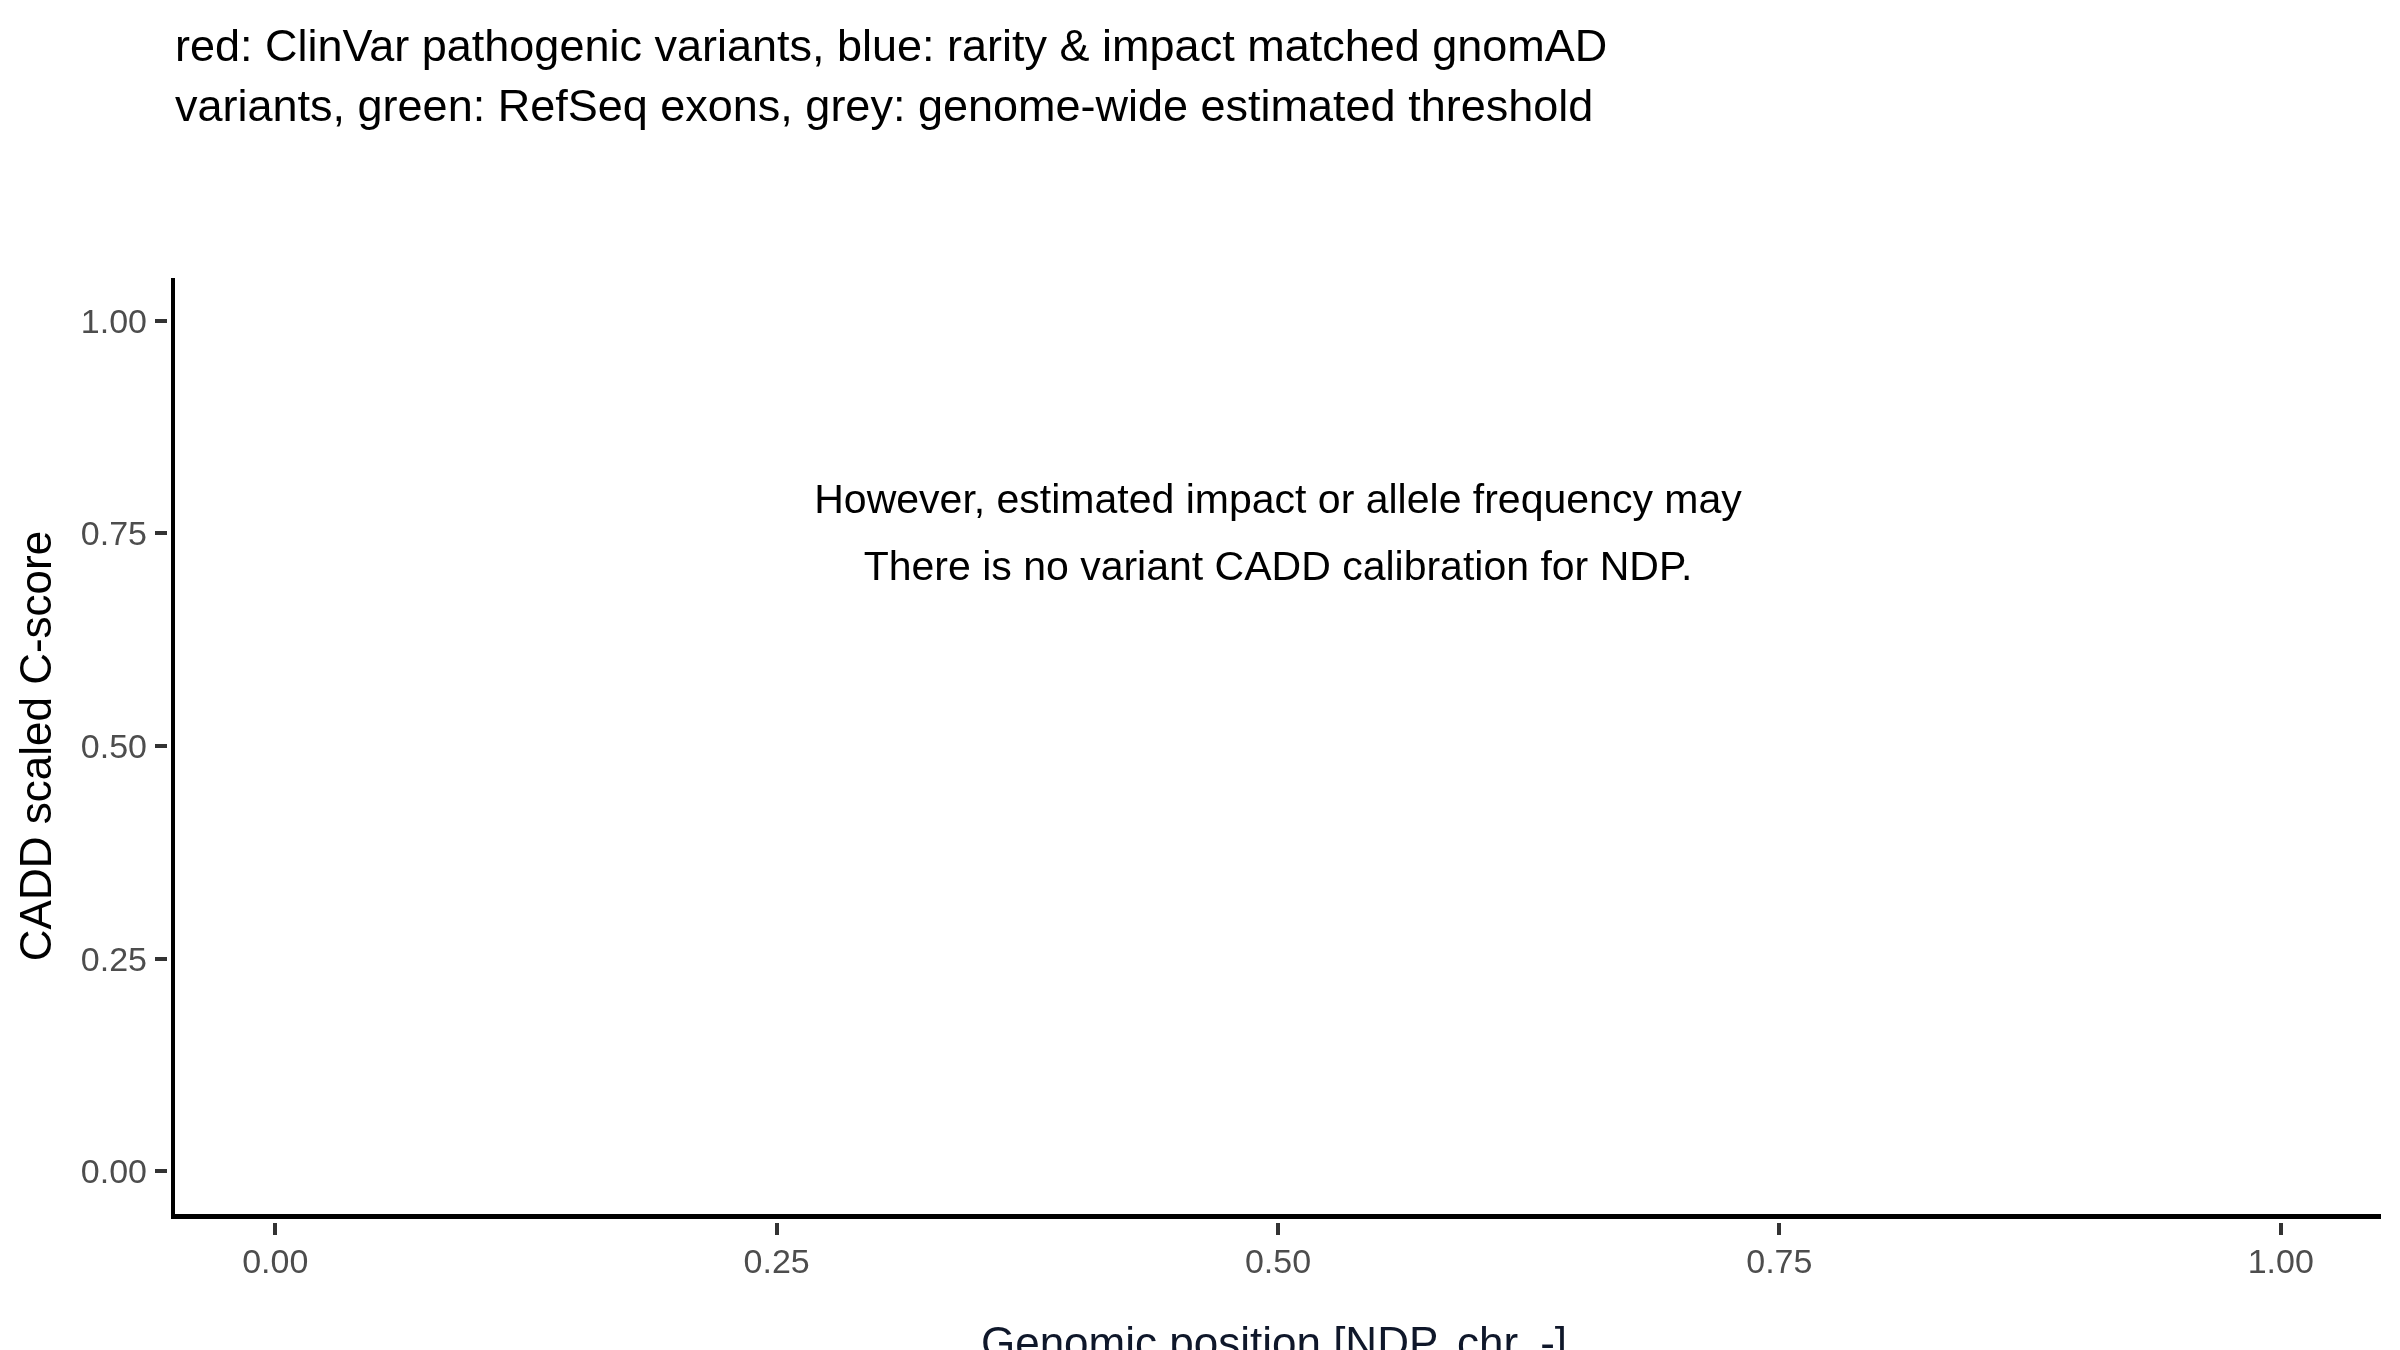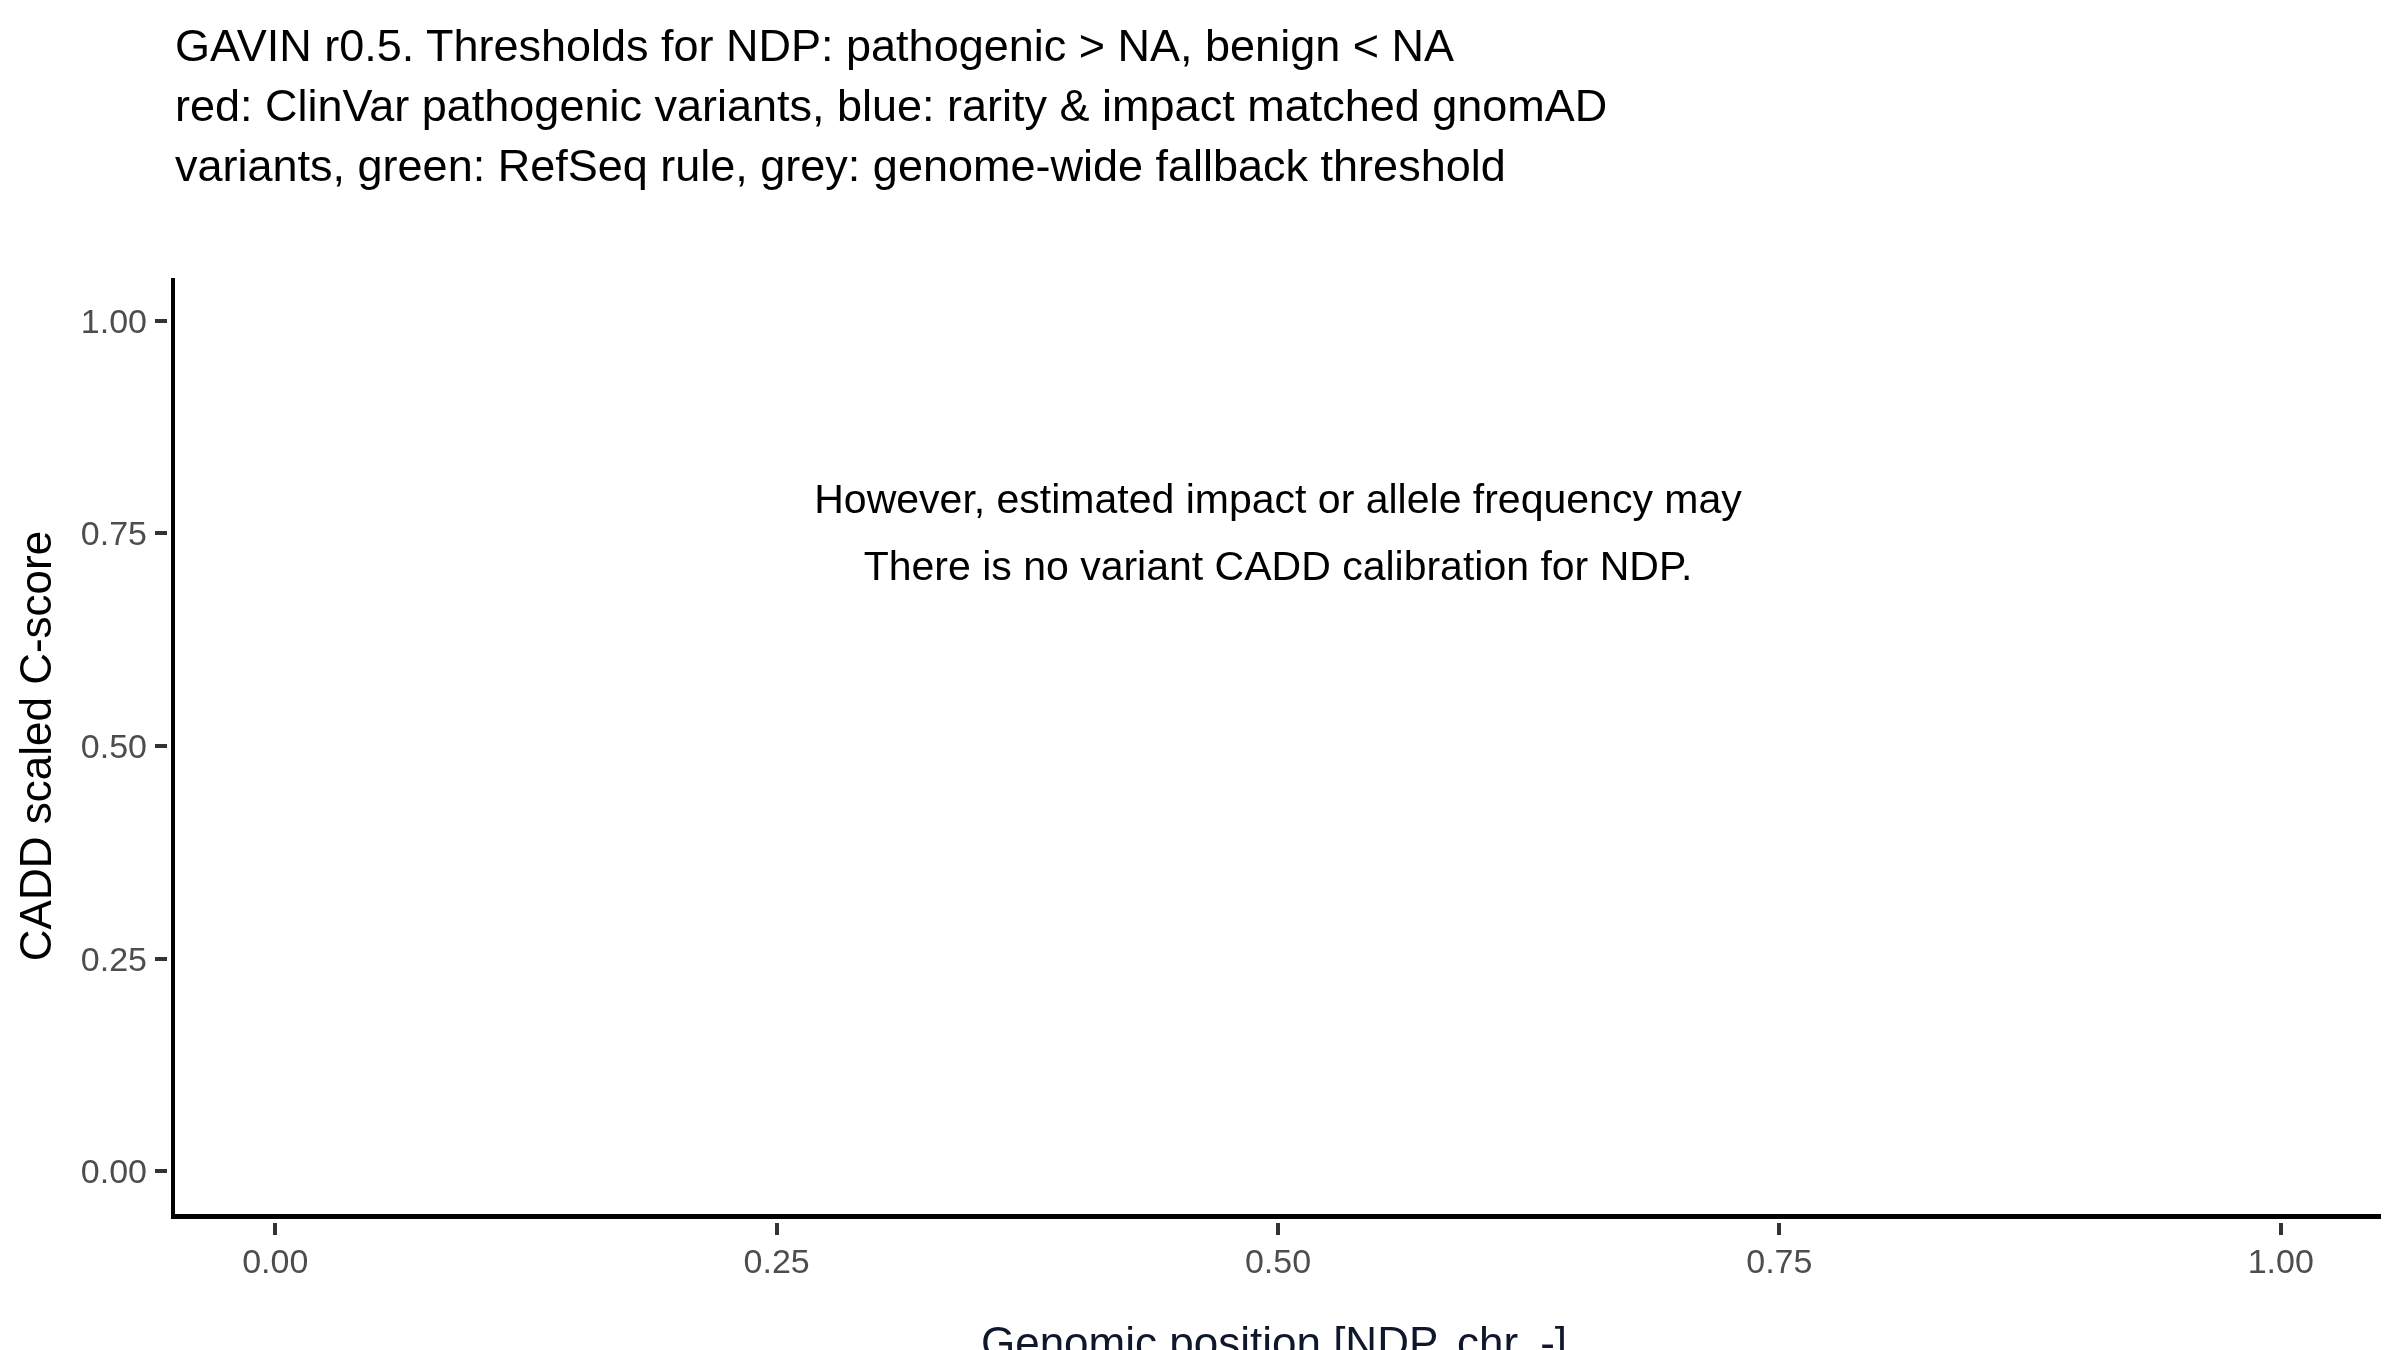--- a/index.html
+++ b/index.html
@@ -94,23 +94,22 @@
     color: #000000;
     white-space: nowrap;
   }
 </style>
 </head>
 <body>
 
 <div class="figure">
 
   <div class="title-block">
-    <div>GAVIN r0.5. Thresholds for NDP: pathogenic &gt; NA, benign &lt; NA</div>
     <div>red: ClinVar pathogenic variants, blue: rarity &amp; impact matched gnomAD</div>
-    <div>variants, green: RefSeq rule, grey: genome-wide fallback threshold</div>
+    <div>variants, green: RefSeq exons, grey: genome-wide estimated threshold</div>
   </div>
 
   <div class="plot-panel">
     <div class="annotation" style="left: 1103px; top: 255.273px;">
       <div>However, estimated impact or allele frequency may</div>
       <div>There is no variant CADD calibration for NDP.</div>
     </div>
   <div class="x-tick" style="left: 100.273px; background: rgb(51, 51, 51);"></div>
       <div class="x-tick-label" style="left: 100.273px; color: rgb(77, 77, 77);">0.00</div>
       <div class="x-tick" style="left: 601.636px; background: rgb(51, 51, 51);"></div>

